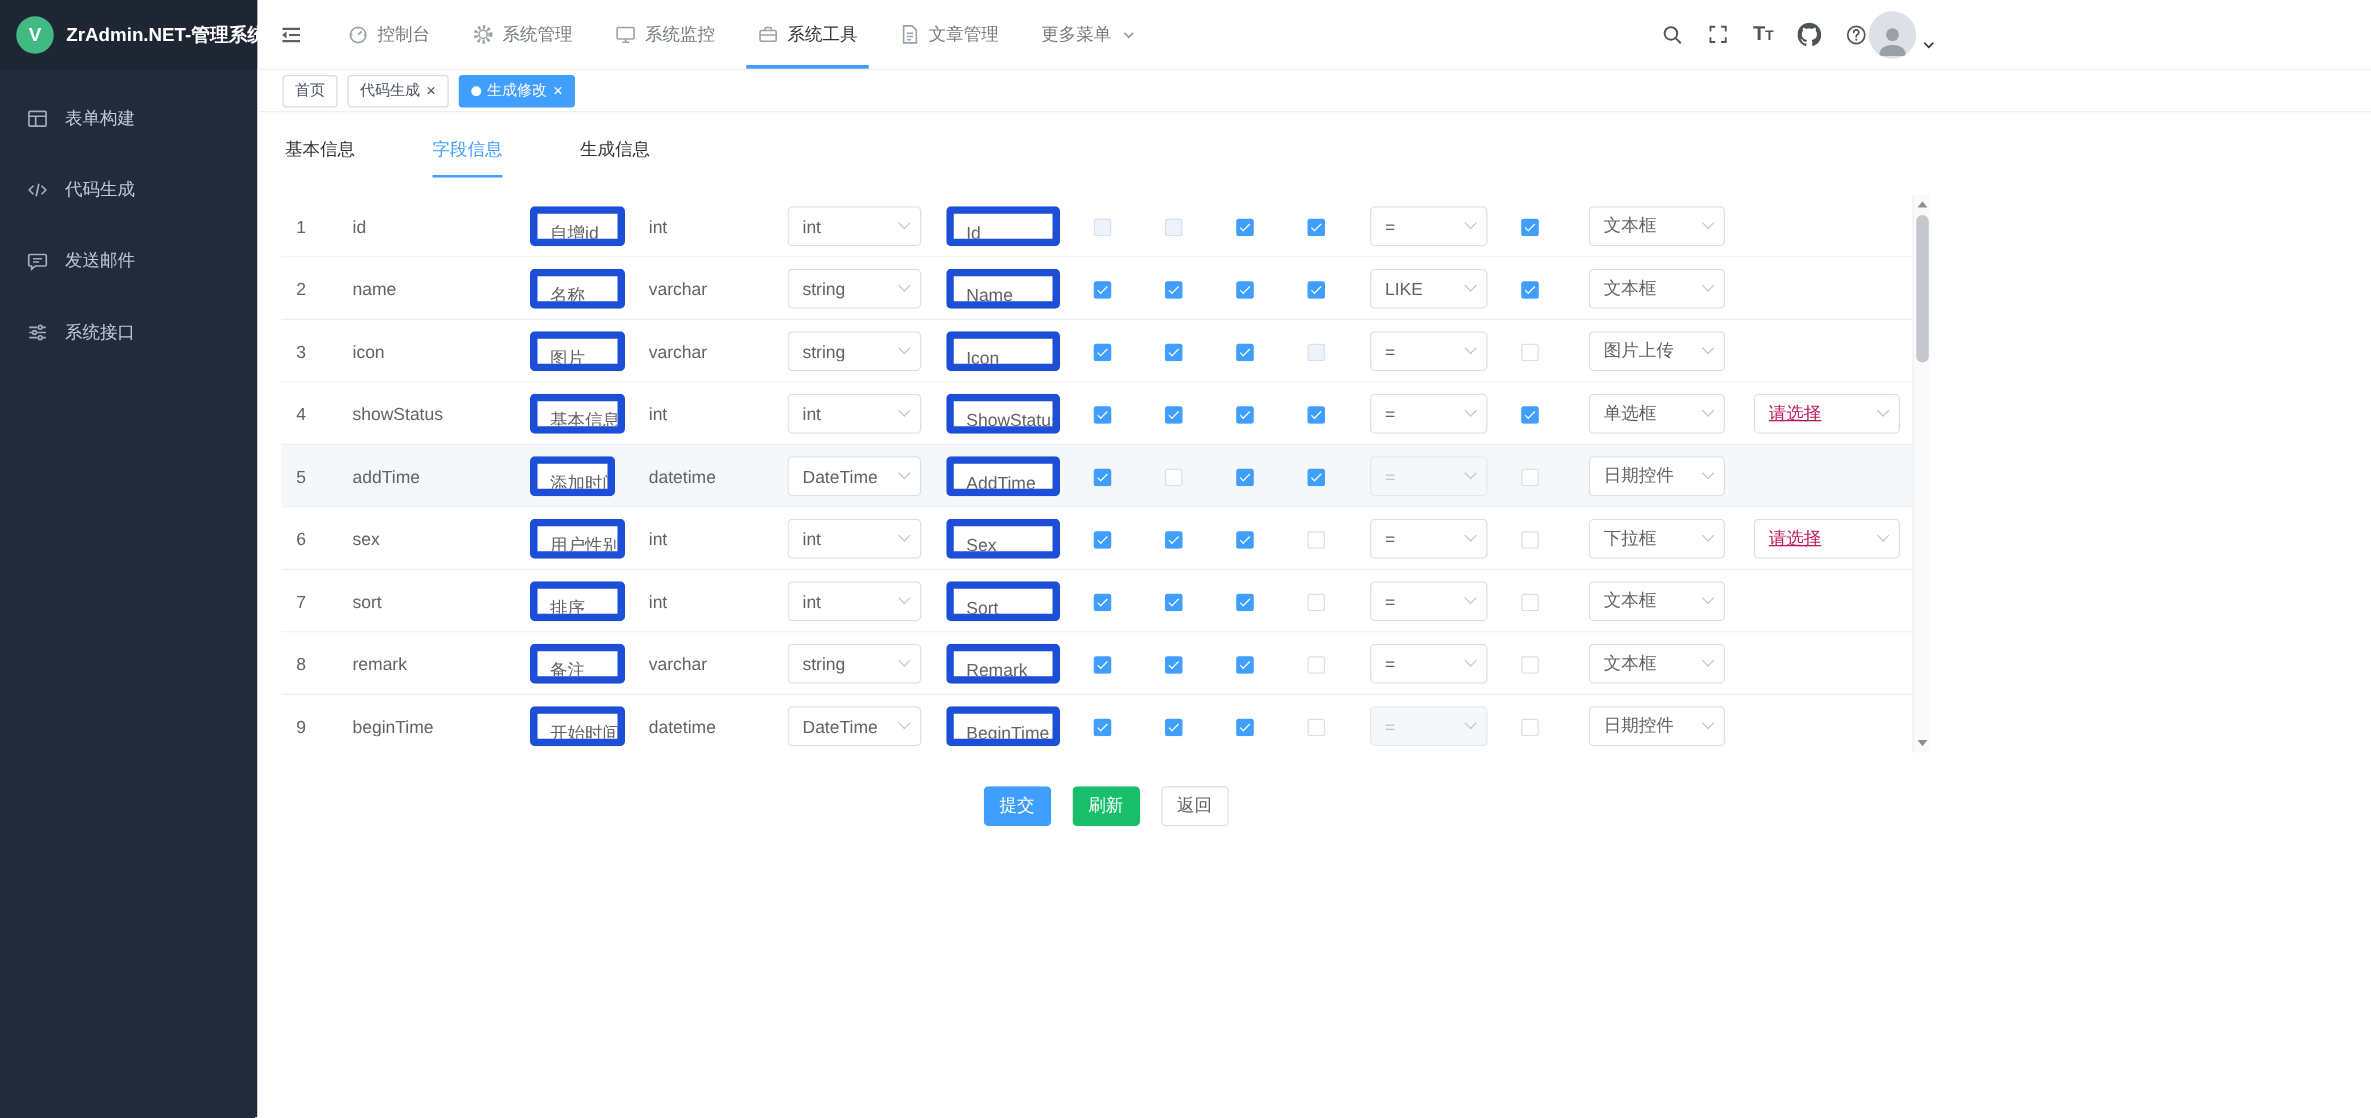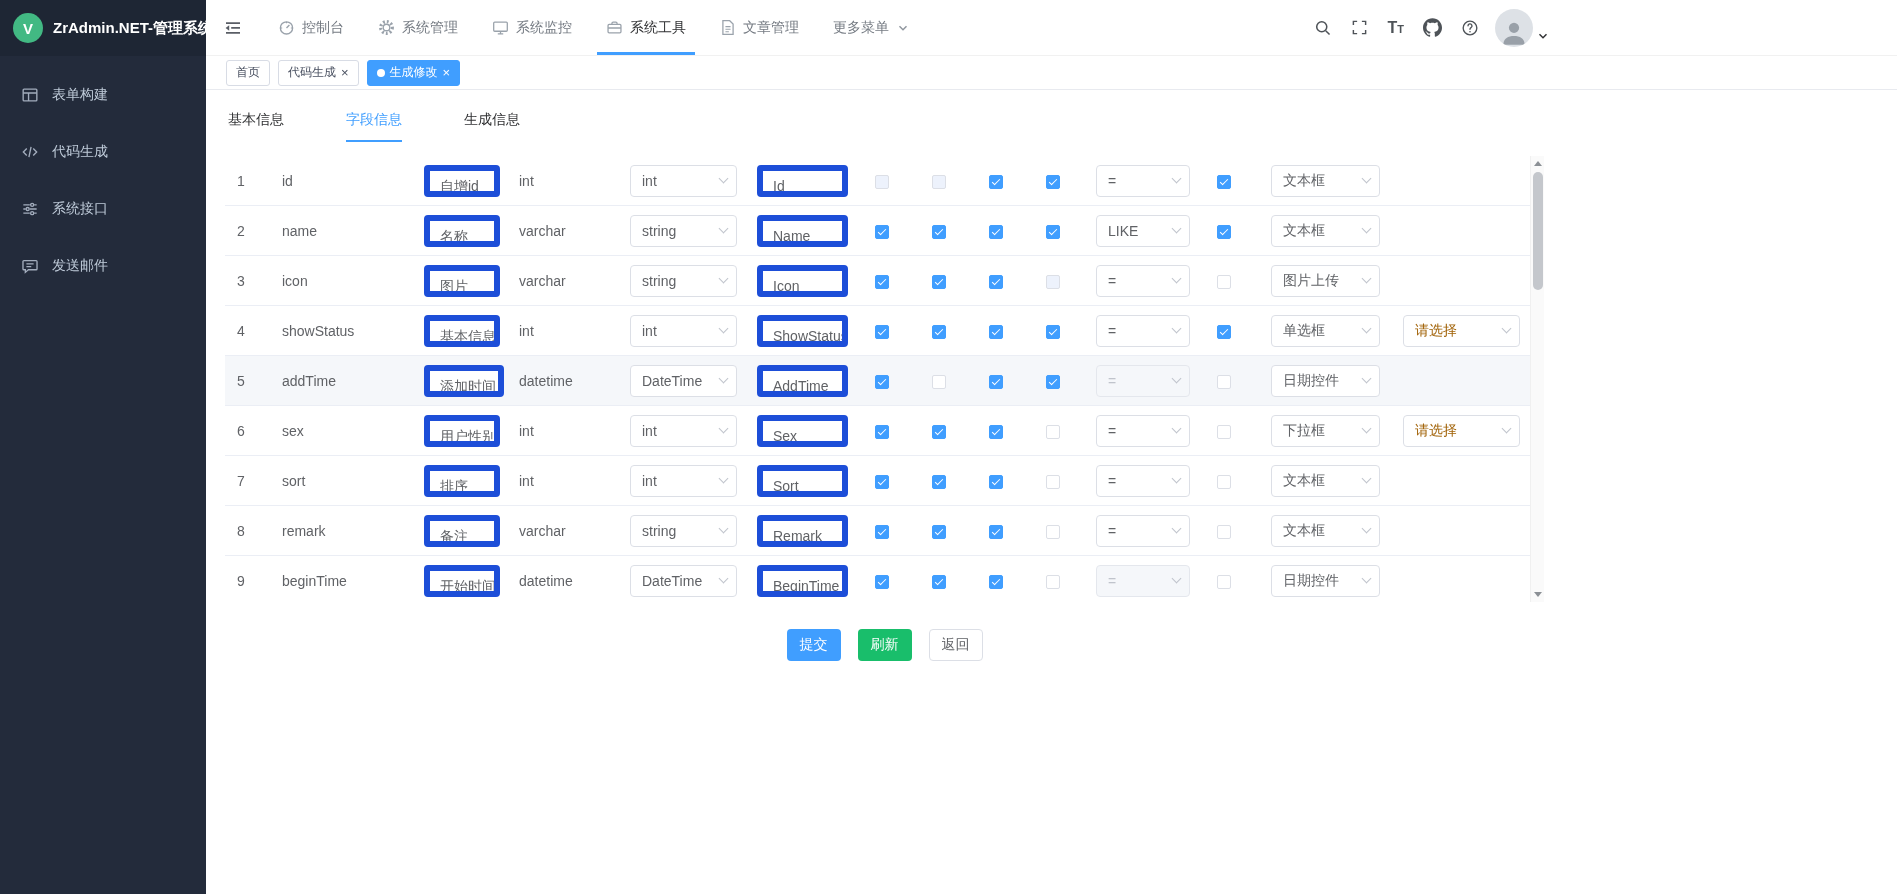--- a/index.html
+++ b/index.html
@@ -19,21 +19,21 @@
   
   .main { flex: 1; display: flex; flex-direction: column; min-width: 0; }
   .topbar { height: 56px; display: flex; align-items: stretch; border-bottom: 1px solid #f1f1f1; padding-left: 17px; position: relative; background:#fff; }
   .hamburger { align-self: center; color: #5a5e66; cursor: pointer; display: flex; margin-right: 18px; }
   .topnav { display: flex; align-items: stretch; }
   .nav-item { display: flex; align-items: center; gap: 7px; padding: 0 17px; color: #757b83; font-size: 14px; cursor: pointer; position: relative; }
   .nav-item .nicon { color: #9aa2ab; display: flex; }
   .nav-item.active { color: #303133; }
   .nav-item.active::after { content: ""; position: absolute; left: 8px; right: 8px; bottom: 0; height: 3px; background: #409EFF; }
   .nav-caret { display: flex; color: #8f969e; margin-left: 2px; }
-  .topbar-right { margin-left: auto; margin-right: 349px; display: flex; align-items: center; gap: 16px; color: #4e5358; }
+  .topbar-right { margin-left: auto; margin-right: 349px; display: flex; align-items: center; gap: 1px; color: #4e5358; }
   .tool-icons { display: flex; align-items: center; gap: 19px; }
   .tool-icon { display: flex; align-items: center; cursor: pointer; }
   .font-size-glyph .big { font-size: 16px; font-weight: bold; }
   .font-size-glyph .small { font-size: 11px; font-weight: bold; }
   .avatar-wrap { display: flex; align-items: center; gap: 5px; cursor: pointer; }
   .avatar { width: 38px; height: 38px; border-radius: 50%; background: #dde1e6; display: flex; align-items: flex-end; justify-content: center; overflow: hidden; }
   .avatar-caret { color: #303133; display: flex; margin-top: 16px; }
 
   
   .tags-bar { height: 34px; display: flex; align-items: center; gap: 8px; padding-left: 20px; border-bottom: 1px solid #e8eaef; background: #fff; }
@@ -58,21 +58,21 @@
   .tbl-row { height: 50px; border-bottom: 1px solid #ebeef5; font-size: 14px; color: #606266; background: #fff; }
   .tbl-row.hl { background: #f5f7fa; }
   .cell { overflow: hidden; white-space: nowrap; padding-right: 14px; }
   .tbl-head .cell:first-child, .tbl-row .cell:first-child { padding-left: 12px; }
   .cell.ck { padding-left: 5px; }
   .mini-input { height: 32px; border: 6px solid #1d4ed8; border-radius: 4px; line-height: 30px; padding: 0 10px; background: #fff; overflow: hidden; white-space: nowrap; color: #606266; cursor: text; }
   .mini-input.desc-pad { margin-left: 20px; }
   .mini-select { height: 32px; border: 1px solid #dcdfe6; border-radius: 4px; display: flex; align-items: center; background: #fff; padding: 0 9px 0 11px; cursor: pointer; color: #606266; }
   .mini-select.disabled { background: #f5f7fa; border-color: #e4e7ed; color: #c0c4cc; cursor: not-allowed; }
   .sel-val { flex: 1; overflow: hidden; white-space: nowrap; }
-  .sel-val.placeholder { color: #a16207; }
+  .sel-val.placeholder { color: #be185d; text-decoration: underline; }
   .chev { width: 7px; height: 7px; border-right: 1.2px solid #c0c4cc; border-bottom: 1.2px solid #c0c4cc; transform: rotate(45deg); margin-left: 5px; margin-top: -4px; flex-shrink: 0; }
   .cb { width: 14px; height: 14px; border: 1px solid #dcdfe6; border-radius: 2px; background: #fff; position: relative; display: inline-block; cursor: pointer; vertical-align: middle; }
   .cb.checked { background: #409EFF; border-color: #409EFF; }
   .cb.checked::after { content: ""; position: absolute; left: 4px; top: 1px; width: 3px; height: 7px; border-right: 1.5px solid #fff; border-bottom: 1.5px solid #fff; transform: rotate(45deg); }
   .cb.disabled { background: #edf2fc; border-color: #dcdfe6; cursor: not-allowed; }
 
   
   .vscroll { width: 14px; height: 446px; background: #fafafa; position: relative; border-left: 1px solid #f0f0f0; }
   .arrow { position: absolute; left: 50%; transform: translateX(-50%); width: 0; height: 0; border-left: 4px solid transparent; border-right: 4px solid transparent; cursor: pointer; }
   .arrow.up { top: 5px; border-bottom: 5px solid #8b9095; }
@@ -110,36 +110,36 @@
           <span class="icn">
             <svg width="18" height="18" viewBox="0 0 20 20" fill="none" stroke="currentColor" stroke-width="1.5">
               <path d="M6.4 6.2L2.6 10l3.8 3.8M13.6 6.2L17.4 10l-3.8 3.8M11.2 4.4L8.8 15.6"></path>
             </svg>
           </span>
           <span class="menu-label">代码生成</span>
         </div>
         <div class="menu-item">
           <span class="icn">
             <svg width="18" height="18" viewBox="0 0 20 20" fill="none" stroke="currentColor" stroke-width="1.5">
+              <path d="M3.2 4h13.6a1 1 0 0 1 1 1v8.2a1 1 0 0 1-1 1H8.2l-3.4 2.9v-2.9H3.2a1 1 0 0 1-1-1V5a1 1 0 0 1 1-1z"></path>
+              <path d="M6 7.7h8M6 10.6h5.4" stroke-width="1.3"></path>
+            </svg>
+          </span>
+          <span class="menu-label">发送邮件</span>
+        </div>
+        <div class="menu-item">
+          <span class="icn">
+            <svg width="18" height="18" viewBox="0 0 20 20" fill="none" stroke="currentColor" stroke-width="1.5">
               <path d="M2.6 5.4h7.2M14.6 5.4h2.8M2.6 10h2.6M9.8 10h7.6M2.6 14.6h7.2M14.6 14.6h2.8"></path>
               <circle cx="12.4" cy="5.4" r="1.7"></circle>
               <circle cx="7.4" cy="10" r="1.7"></circle>
               <circle cx="12.4" cy="14.6" r="1.7"></circle>
             </svg>
           </span>
           <span class="menu-label">系统接口</span>
-        </div>
-        <div class="menu-item">
-          <span class="icn">
-            <svg width="18" height="18" viewBox="0 0 20 20" fill="none" stroke="currentColor" stroke-width="1.5">
-              <path d="M3.2 4h13.6a1 1 0 0 1 1 1v8.2a1 1 0 0 1-1 1H8.2l-3.4 2.9v-2.9H3.2a1 1 0 0 1-1-1V5a1 1 0 0 1 1-1z"></path>
-              <path d="M6 7.7h8M6 10.6h5.4" stroke-width="1.3"></path>
-            </svg>
-          </span>
-          <span class="menu-label">发送邮件</span>
         </div>
       </nav>
   </aside>
 
   <div class="main">
 
     <header class="topbar">
       <span class="hamburger">
           <svg width="20" height="20" viewBox="0 0 20 20" fill="currentColor">
             <path d="M3 4.2h14v1.7H3zM8.2 9.1H17v1.7H8.2zM3 14h14v1.7H3zM6.2 12.8L2.6 10l3.6-2.8z"></path>
@@ -413,21 +413,21 @@
                   <div class="mini-select" style="width: 117px;">
                     <span class="sel-val placeholder">请选择</span>
                     <i class="chev"></i>
                   </div>
                 </div>
               </div>
               <div class="tbl-row hl">
                 <div class="cell">5</div>
                 <div class="cell">addTime</div>
                 <div class="cell">
-                  <div class="mini-input desc-pad" style="width: 80px;">添加时间</div>
+                  <div class="mini-input desc-pad" style="width: 68px;">添加时间</div>
                 </div>
                 <div class="cell">datetime</div>
                 <div class="cell">
                   <div class="mini-select" style="width: 107px;">
                     <span class="sel-val">DateTime</span>
                     <i class="chev"></i>
                   </div>
                 </div>
                 <div class="cell">
                   <div class="mini-input" style="width: 91px;">AddTime</div>

